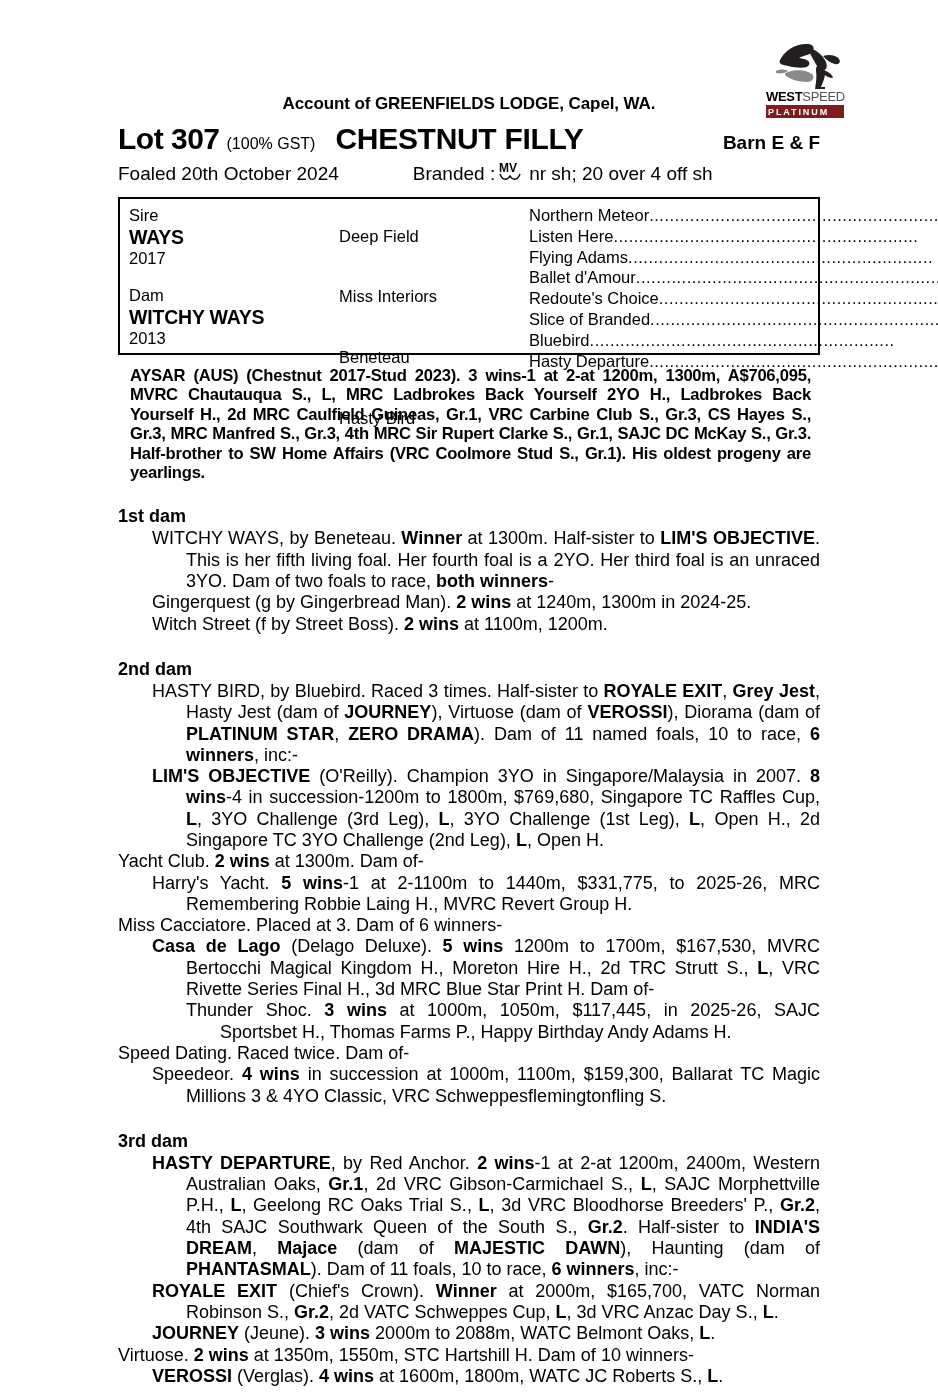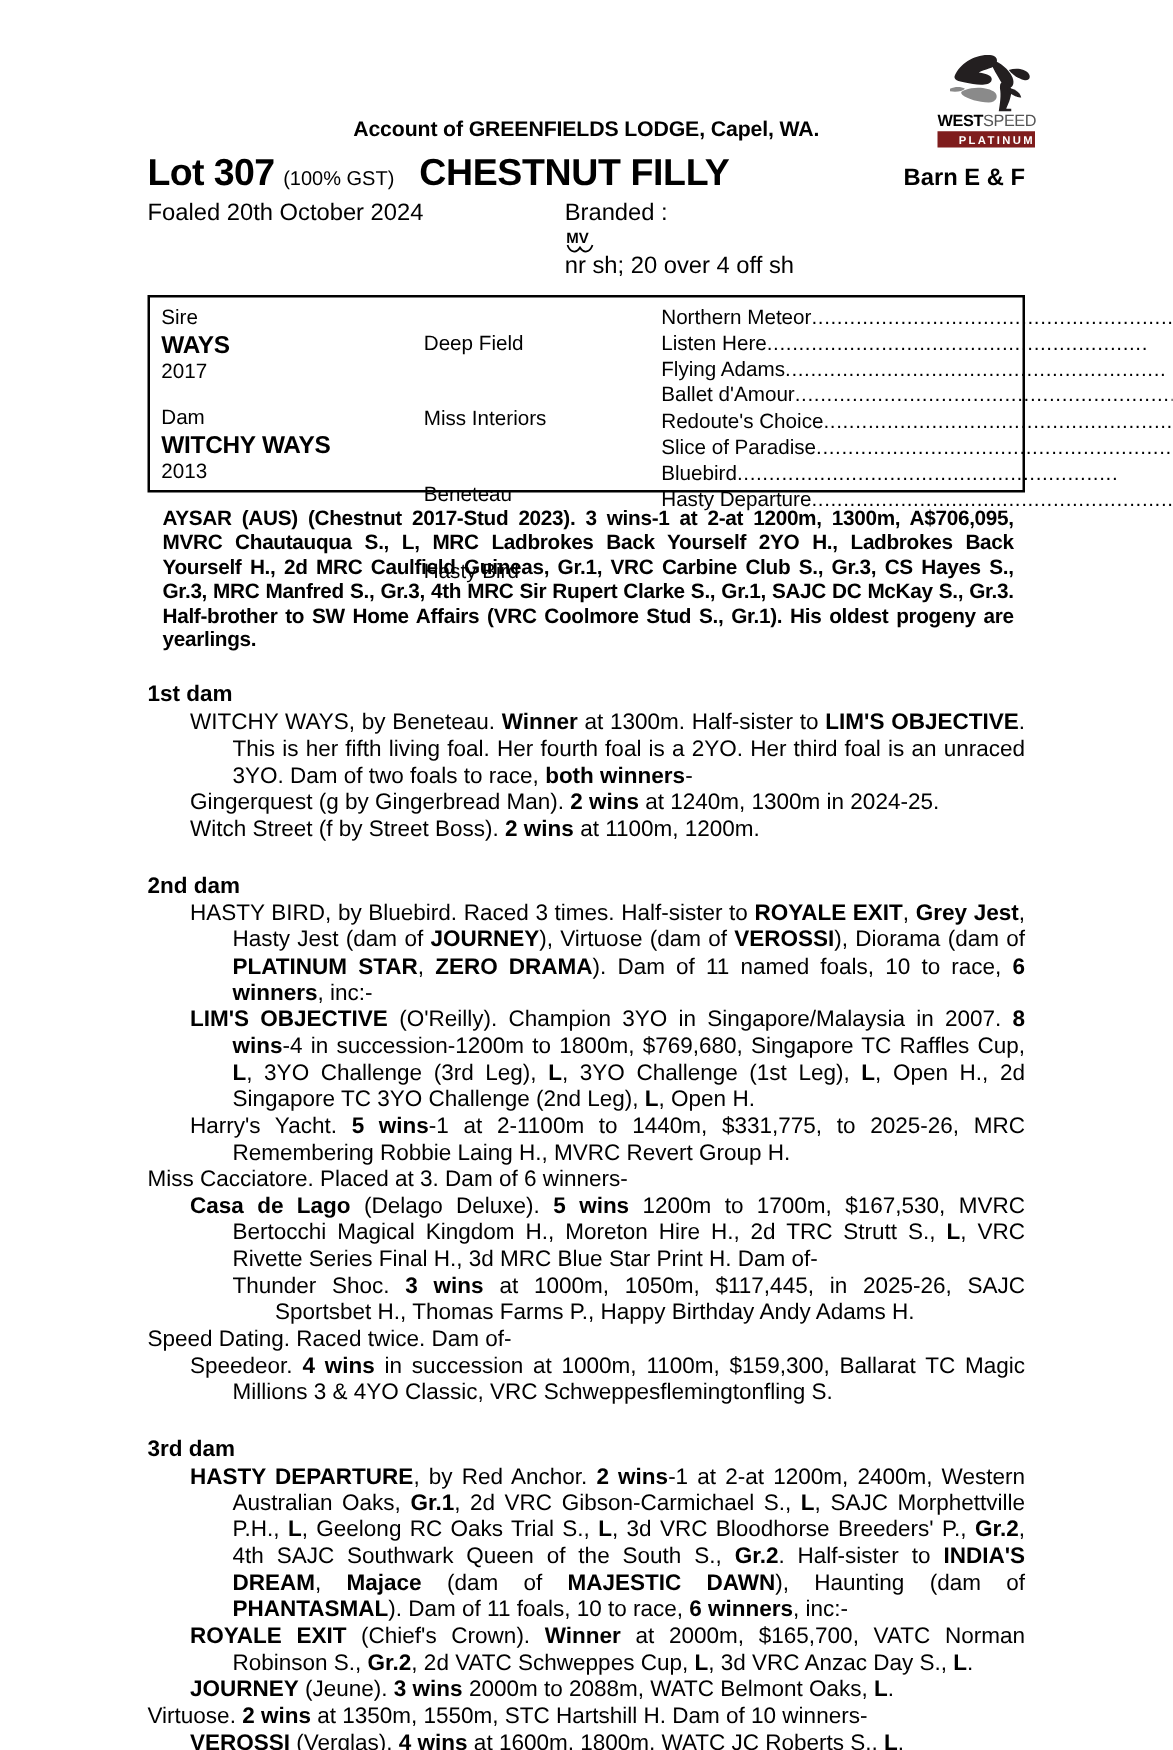--- a/index.html
+++ b/index.html
@@ -20,23 +20,23 @@
     width: 938px;
     height: 1400px;
     box-sizing: border-box;
     padding: 0 118px;
   }
 
   
   .logo-block {
     position: absolute;
     top: 38px;
-    right: 110px;
+    right: 94px;
     width: 78px;
-    text-align: right;
+    text-align: left;
   }
   .logo-horse {
     width: 78px;
     height: 52px;
     display: block;
   }
   .logo-wordmark {
     font-family: "Liberation Sans", sans-serif;
     font-size: 13px;
     letter-spacing: -0.3px;
@@ -95,24 +95,23 @@
   }
   .foaled-row {
     display: flex;
     align-items: baseline;
     margin-top: 4px;
     font-size: 19px;
     white-space: nowrap;
   }
   .foaled-left { }
   .branded-right {
-    margin-left: 110px;
+    margin-left: 74px;
     display: flex;
     align-items: baseline;
-    flex-direction: column;
   }
   .brand-mark {
     display: inline-block;
     width: 30px;
     height: 20px;
     position: relative;
     margin: 0 1px 0 3px;
     vertical-align: baseline;
   }
   .brand-mark svg { position: absolute; left: 0; bottom: -3px; }
@@ -267,21 +266,21 @@
           </div>
           <div class="ped-right-line">
             <span class="prl-a">Ballet d'Amour</span>
             <span class="prl-dots">............................................................</span>
           </div>
           <div class="ped-right-line">
             <span class="prl-a">Redoute's Choice</span>
             <span class="prl-dots">............................................................</span>
           </div>
           <div class="ped-right-line">
-            <span class="prl-a">Slice of Paradise</span>
+            <span class="prl-a">Slice of Branded</span>
             <span class="prl-dots">............................................................</span>
           </div>
           <div class="ped-right-line">
             <span class="prl-a">Bluebird</span>
             <span class="prl-dots">............................................................</span>
           </div>
           <div class="ped-right-line">
             <span class="prl-a">Hasty Departure</span>
             <span class="prl-dots">............................................................</span>
           </div>
@@ -295,20 +294,21 @@
   <div class="blk" id="dam1-body">
       <p class="p2">WITCHY WAYS, by Beneteau. <b>Winner</b> at 1300m. Half-sister to <b>LIM'S OBJECTIVE</b>. This is her fifth living foal. Her fourth foal is a 2YO. Her third foal is an unraced 3YO. Dam of two foals to race, <b>both winners</b>-</p>
       <p class="p2">Gingerquest (g by Gingerbread Man). <b>2 wins</b> at 1240m, 1300m in 2024-25.</p>
       <p class="p2">Witch Street (f by Street Boss). <b>2 wins</b> at 1100m, 1200m.</p>
     </div>
 
   <div class="dam-head">2nd dam</div>
   <div class="blk" id="dam2-body">
       <p class="p2">HASTY BIRD, by Bluebird. Raced 3 times. Half-sister to <b>ROYALE EXIT</b>, <b>Grey Jest</b>, Hasty Jest (dam of <b>JOURNEY</b>), Virtuose (dam of <b>VEROSSI</b>), Diorama (dam of <b>PLATINUM STAR</b>, <b>ZERO DRAMA</b>). Dam of 11 named foals, 10 to race, <b>6 winners</b>, inc:-</p>
       <p class="p2"><b>LIM'S OBJECTIVE</b> (O'Reilly). Champion 3YO in Singapore/Malaysia in 2007. <b>8 wins</b>-4 in succession-1200m to 1800m, $769,680, Singapore TC Raffles Cup, <b>L</b>, 3YO Challenge (3rd Leg), <b>L</b>, 3YO Challenge (1st Leg), <b>L</b>, Open H., 2d Singapore TC 3YO Challenge (2nd Leg), <b>L</b>, Open H.</p>
+      <p class="p1">Yacht Club. <b>2 wins</b> at 1300m. Dam of-</p>
       <p class="p2">Harry's Yacht. <b>5 wins</b>-1 at 2-1100m to 1440m, $331,775, to 2025-26, MRC Remembering Robbie Laing H., MVRC Revert Group H.</p>
       <p class="p1">Miss Cacciatore. Placed at 3. Dam of 6 winners-</p>
       <p class="p2"><b>Casa de Lago</b> (Delago Deluxe). <b>5 wins</b> 1200m to 1700m, $167,530, MVRC Bertocchi Magical Kingdom H., Moreton Hire H., 2d TRC Strutt S., <b>L</b>, VRC Rivette Series Final H., 3d MRC Blue Star Print H. Dam of-</p>
       <p class="p3">Thunder Shoc. <b>3 wins</b> at 1000m, 1050m, $117,445, in 2025-26, SAJC Sportsbet H., Thomas Farms P., Happy Birthday Andy Adams H.</p>
       <p class="p1">Speed Dating. Raced twice. Dam of-</p>
       <p class="p2">Speedeor. <b>4 wins</b> in succession at 1000m, 1100m, $159,300, Ballarat TC Magic Millions 3 &amp; 4YO Classic, VRC Schweppesflemingtonfling S.</p>
     </div>
 
   <div class="dam-head">3rd dam</div>
   <div class="blk" id="dam3-body">

